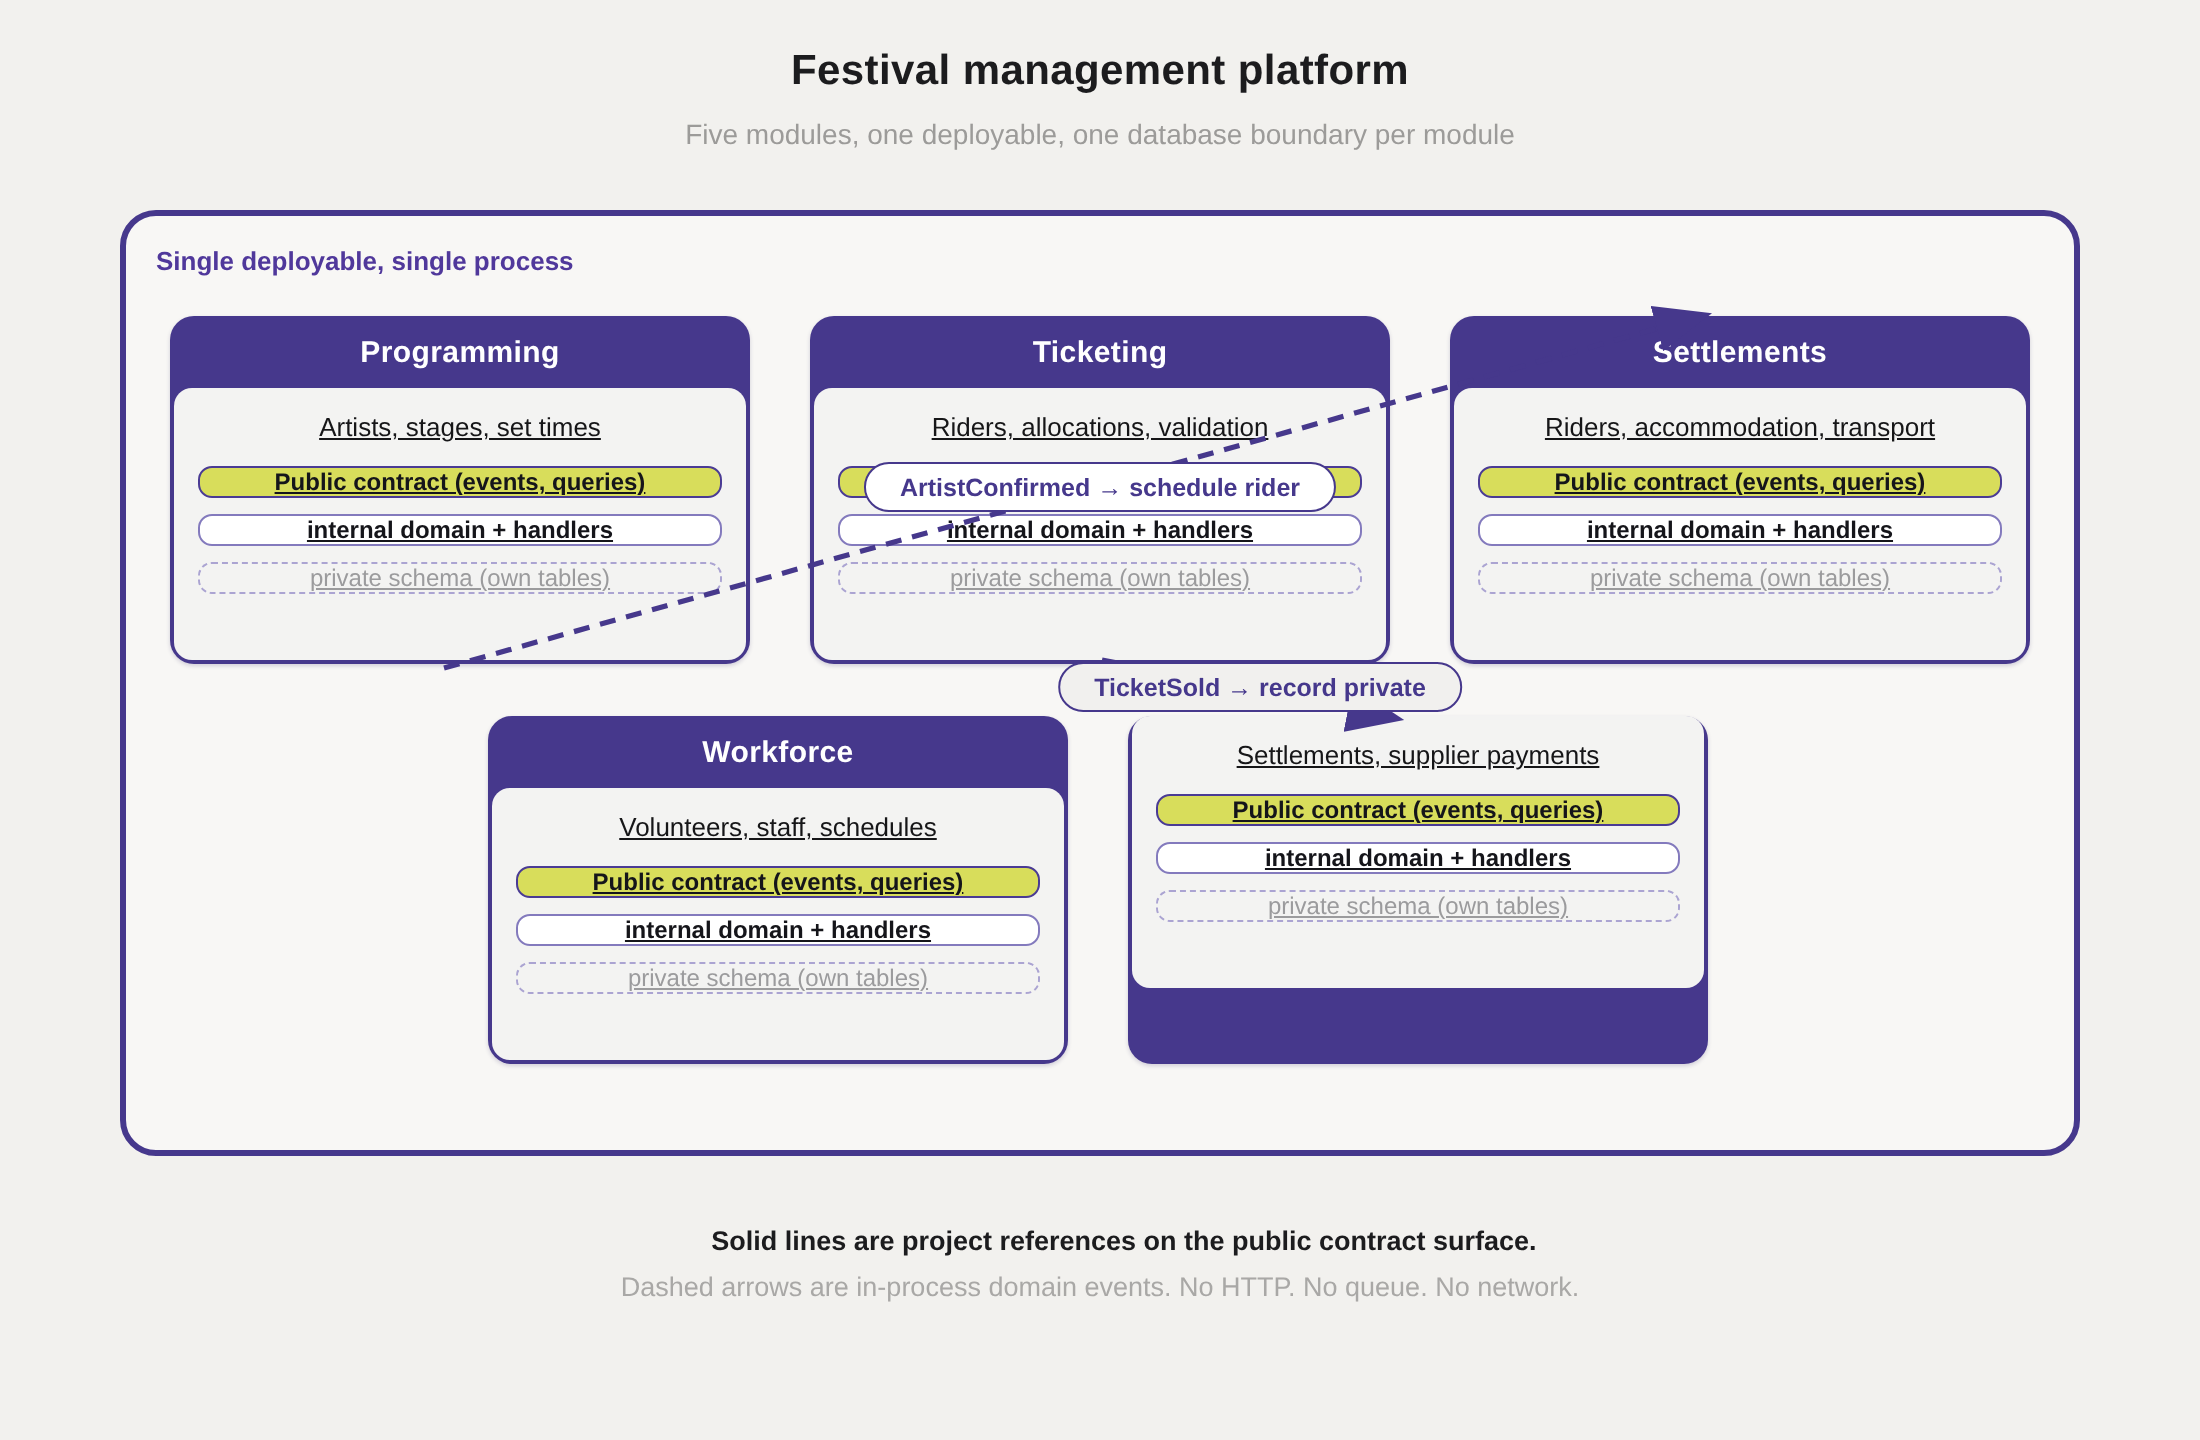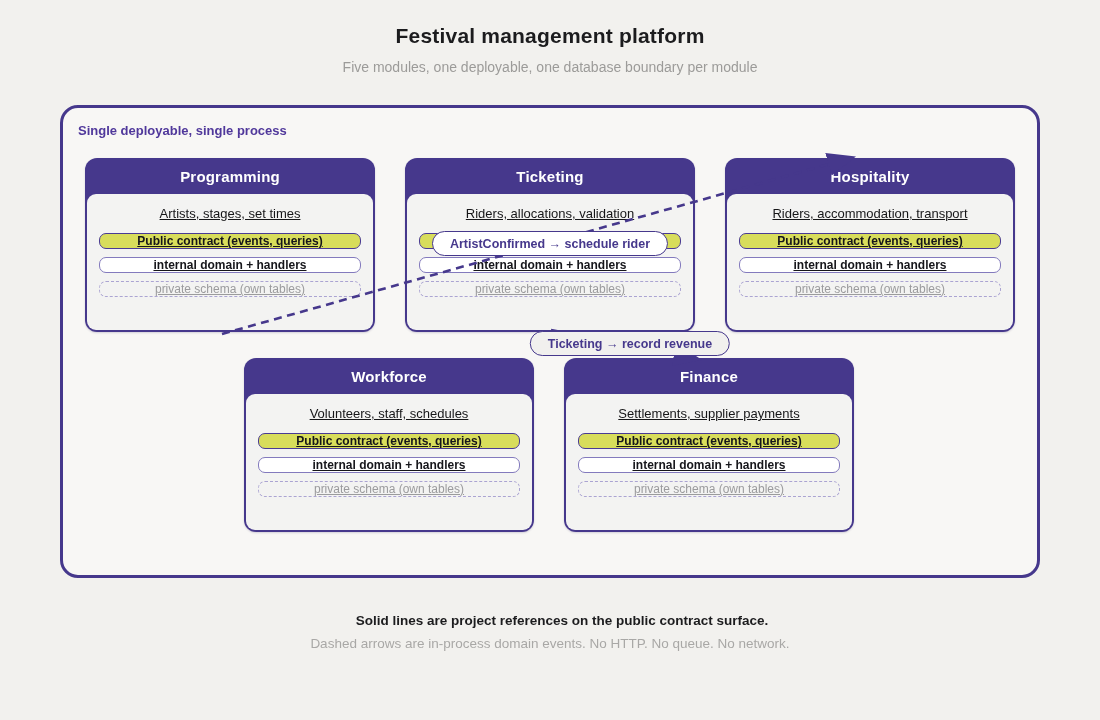--- a/index.html
+++ b/index.html
@@ -119,21 +119,21 @@
   <div class="module-body">
     <div class="module-desc">Riders, allocations, validation</div>
     <div class="layer layer-public">Public contract (events, queries)</div>
     <div class="layer layer-internal">internal domain + handlers</div>
     <div class="layer layer-private">private schema (own tables)</div>
   </div>
 </div>
 
 <div class="module m-hospitality">
   <div class="module-header">
-    <span>Hospitality</span>
+    <span>Settlements</span>
   </div>
   <div class="module-body">
     <div class="module-desc">Riders, accommodation, transport</div>
     <div class="layer layer-public">Public contract (events, queries)</div>
     <div class="layer layer-internal">internal domain + handlers</div>
     <div class="layer layer-private">private schema (own tables)</div>
   </div>
 </div>
 
 <div class="module m-workforce">
@@ -142,38 +142,35 @@
   </div>
   <div class="module-body">
     <div class="module-desc">Volunteers, staff, schedules</div>
     <div class="layer layer-public">Public contract (events, queries)</div>
     <div class="layer layer-internal">internal domain + handlers</div>
     <div class="layer layer-private">private schema (own tables)</div>
   </div>
 </div>
 
 <div class="module m-finance">
-  <div class="module-header">
-    <span>Finance</span>
-  </div>
   <div class="module-body">
     <div class="module-desc">Settlements, supplier payments</div>
     <div class="layer layer-public">Public contract (events, queries)</div>
     <div class="layer layer-internal">internal domain + handlers</div>
     <div class="layer layer-private">private schema (own tables)</div>
   </div>
 </div>
 
 <svg class="arrow-layer" viewBox="0 0 1100 720">
   <defs>
     <marker id="ah" markerWidth="11" markerHeight="9" refX="9" refY="4.5" orient="auto">
       <path d="M0,0 L11,4.5 L0,9 z" fill="#46388c"></path>
     </marker>
   </defs>
   <line x1="222" y1="334" x2="851" y2="158" stroke="#46388c" stroke-width="2.6" stroke-dasharray="8 5.5" marker-end="url(#ah)"></line>
   <line x1="551" y1="330" x2="697" y2="359" stroke="#46388c" stroke-width="2.6" stroke-dasharray="8 5.5" marker-end="url(#ah)"></line>
 </svg>
 
 <div class="event-pill pill-artist">ArtistConfirmed → schedule rider</div>
-<div class="event-pill pill-ticket">Ticketing → record revenue</div>
+<div class="event-pill pill-ticket">TicketSold → record private</div>
 
 <div class="footer-line1">Solid lines are project references on the public contract surface.</div>
 <div class="footer-line2">Dashed arrows are in-process domain events. No HTTP. No queue. No network.</div>
 
 </body></html>

